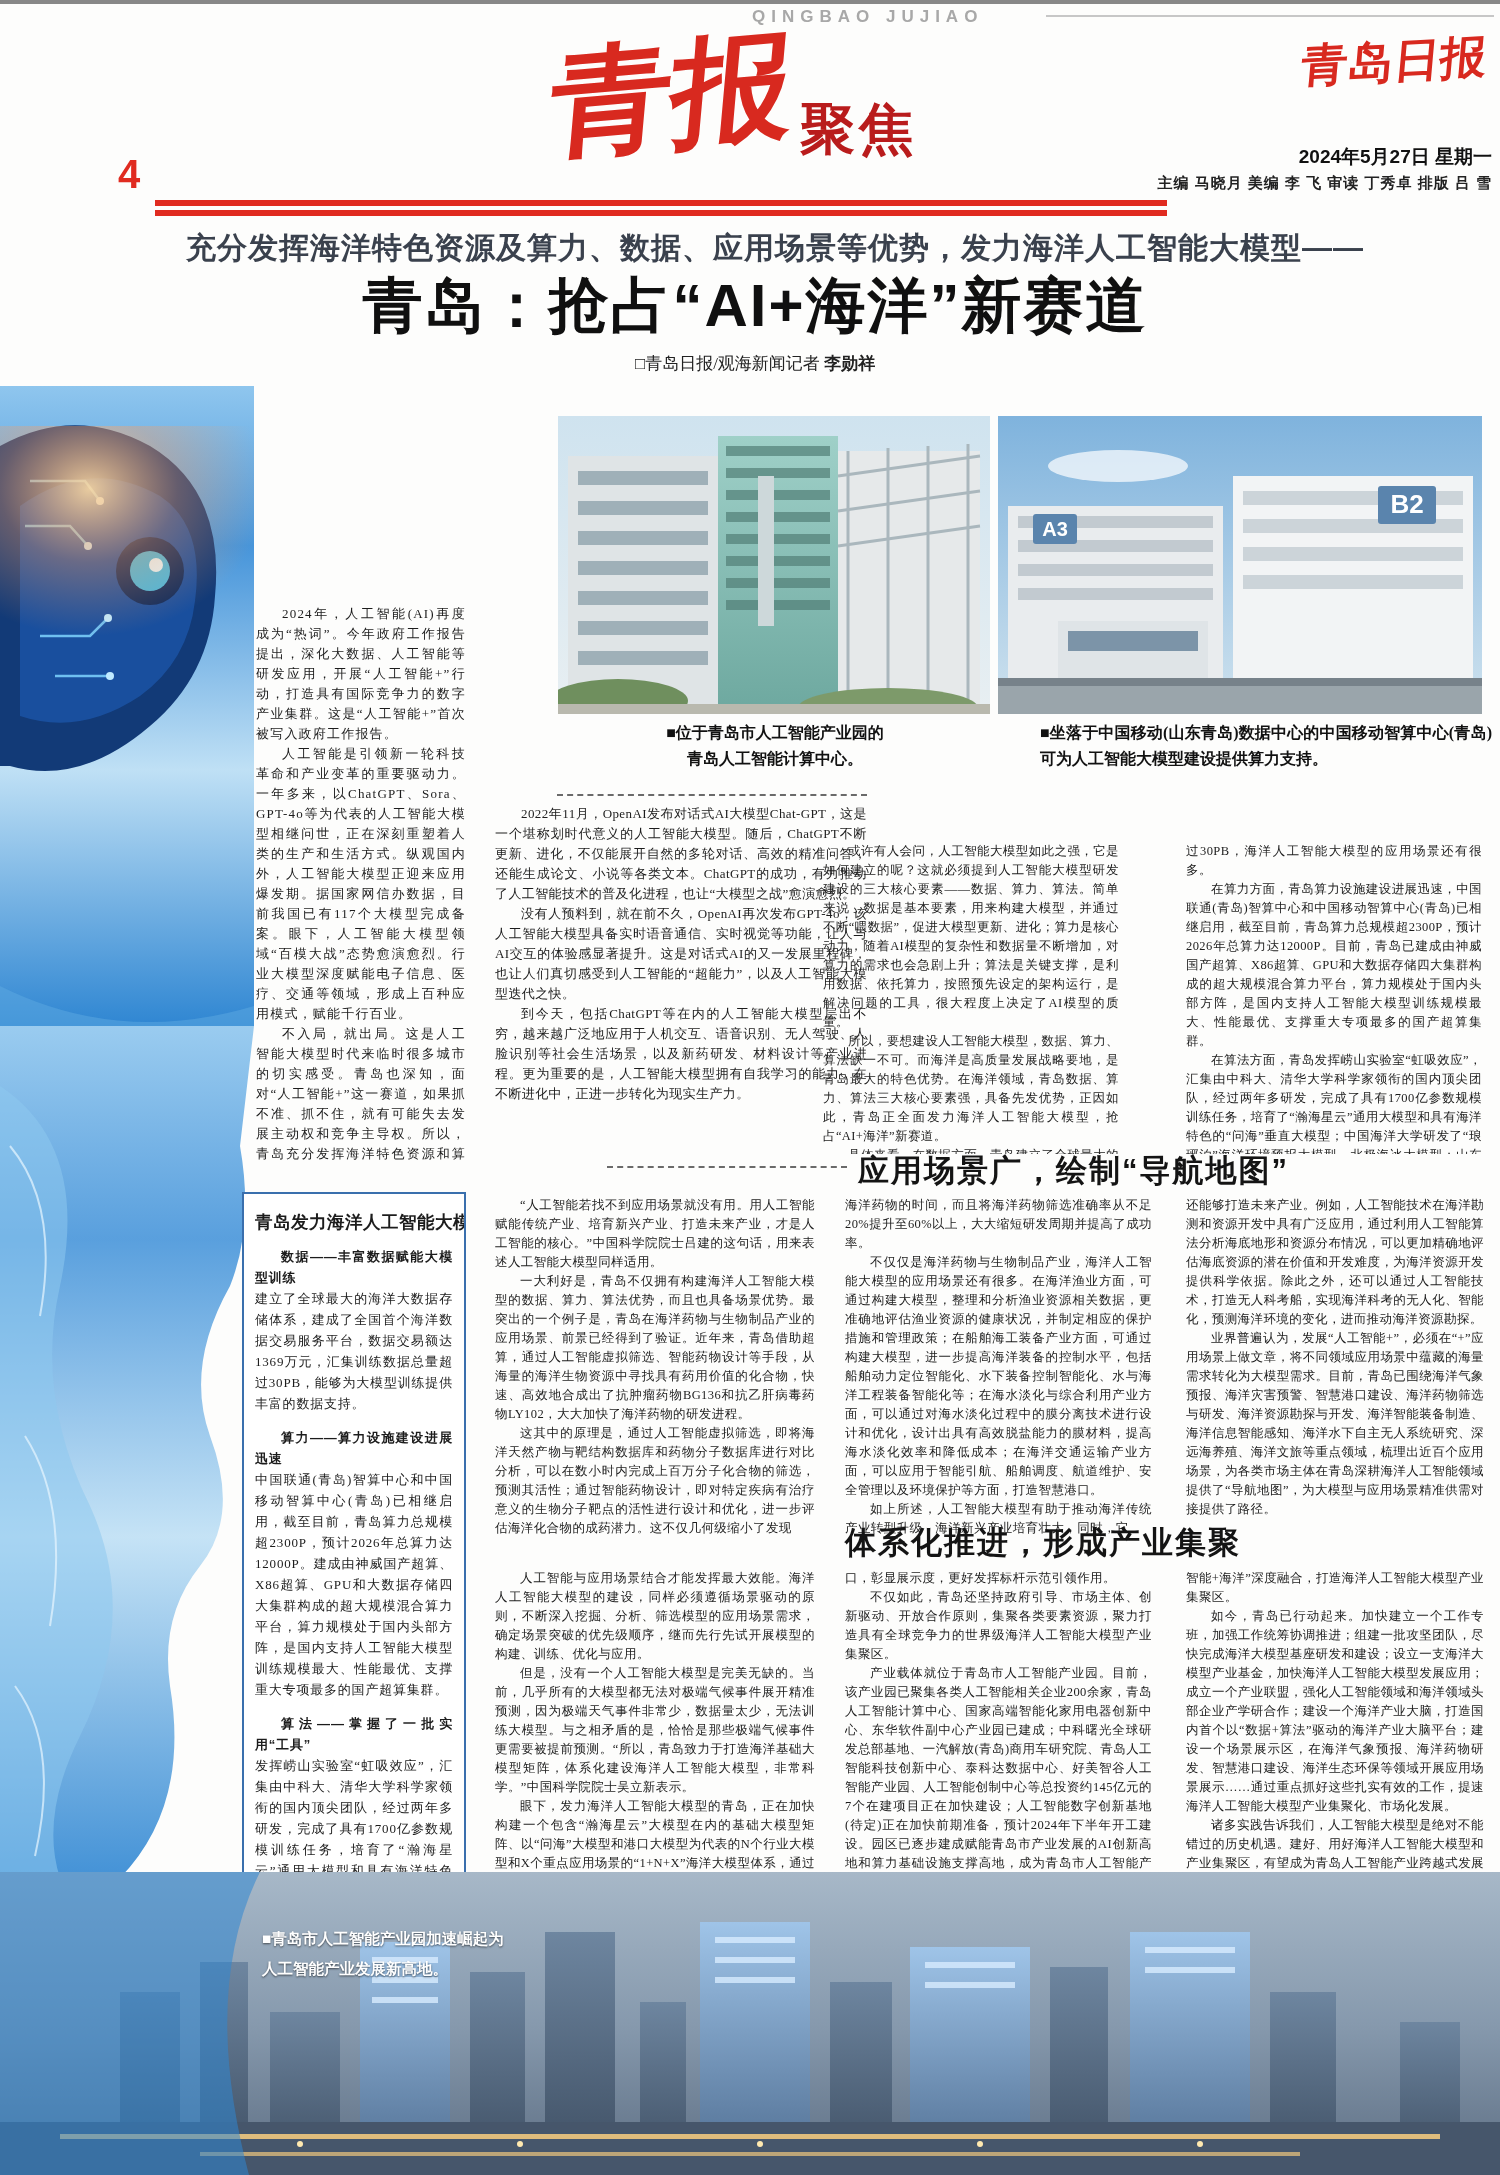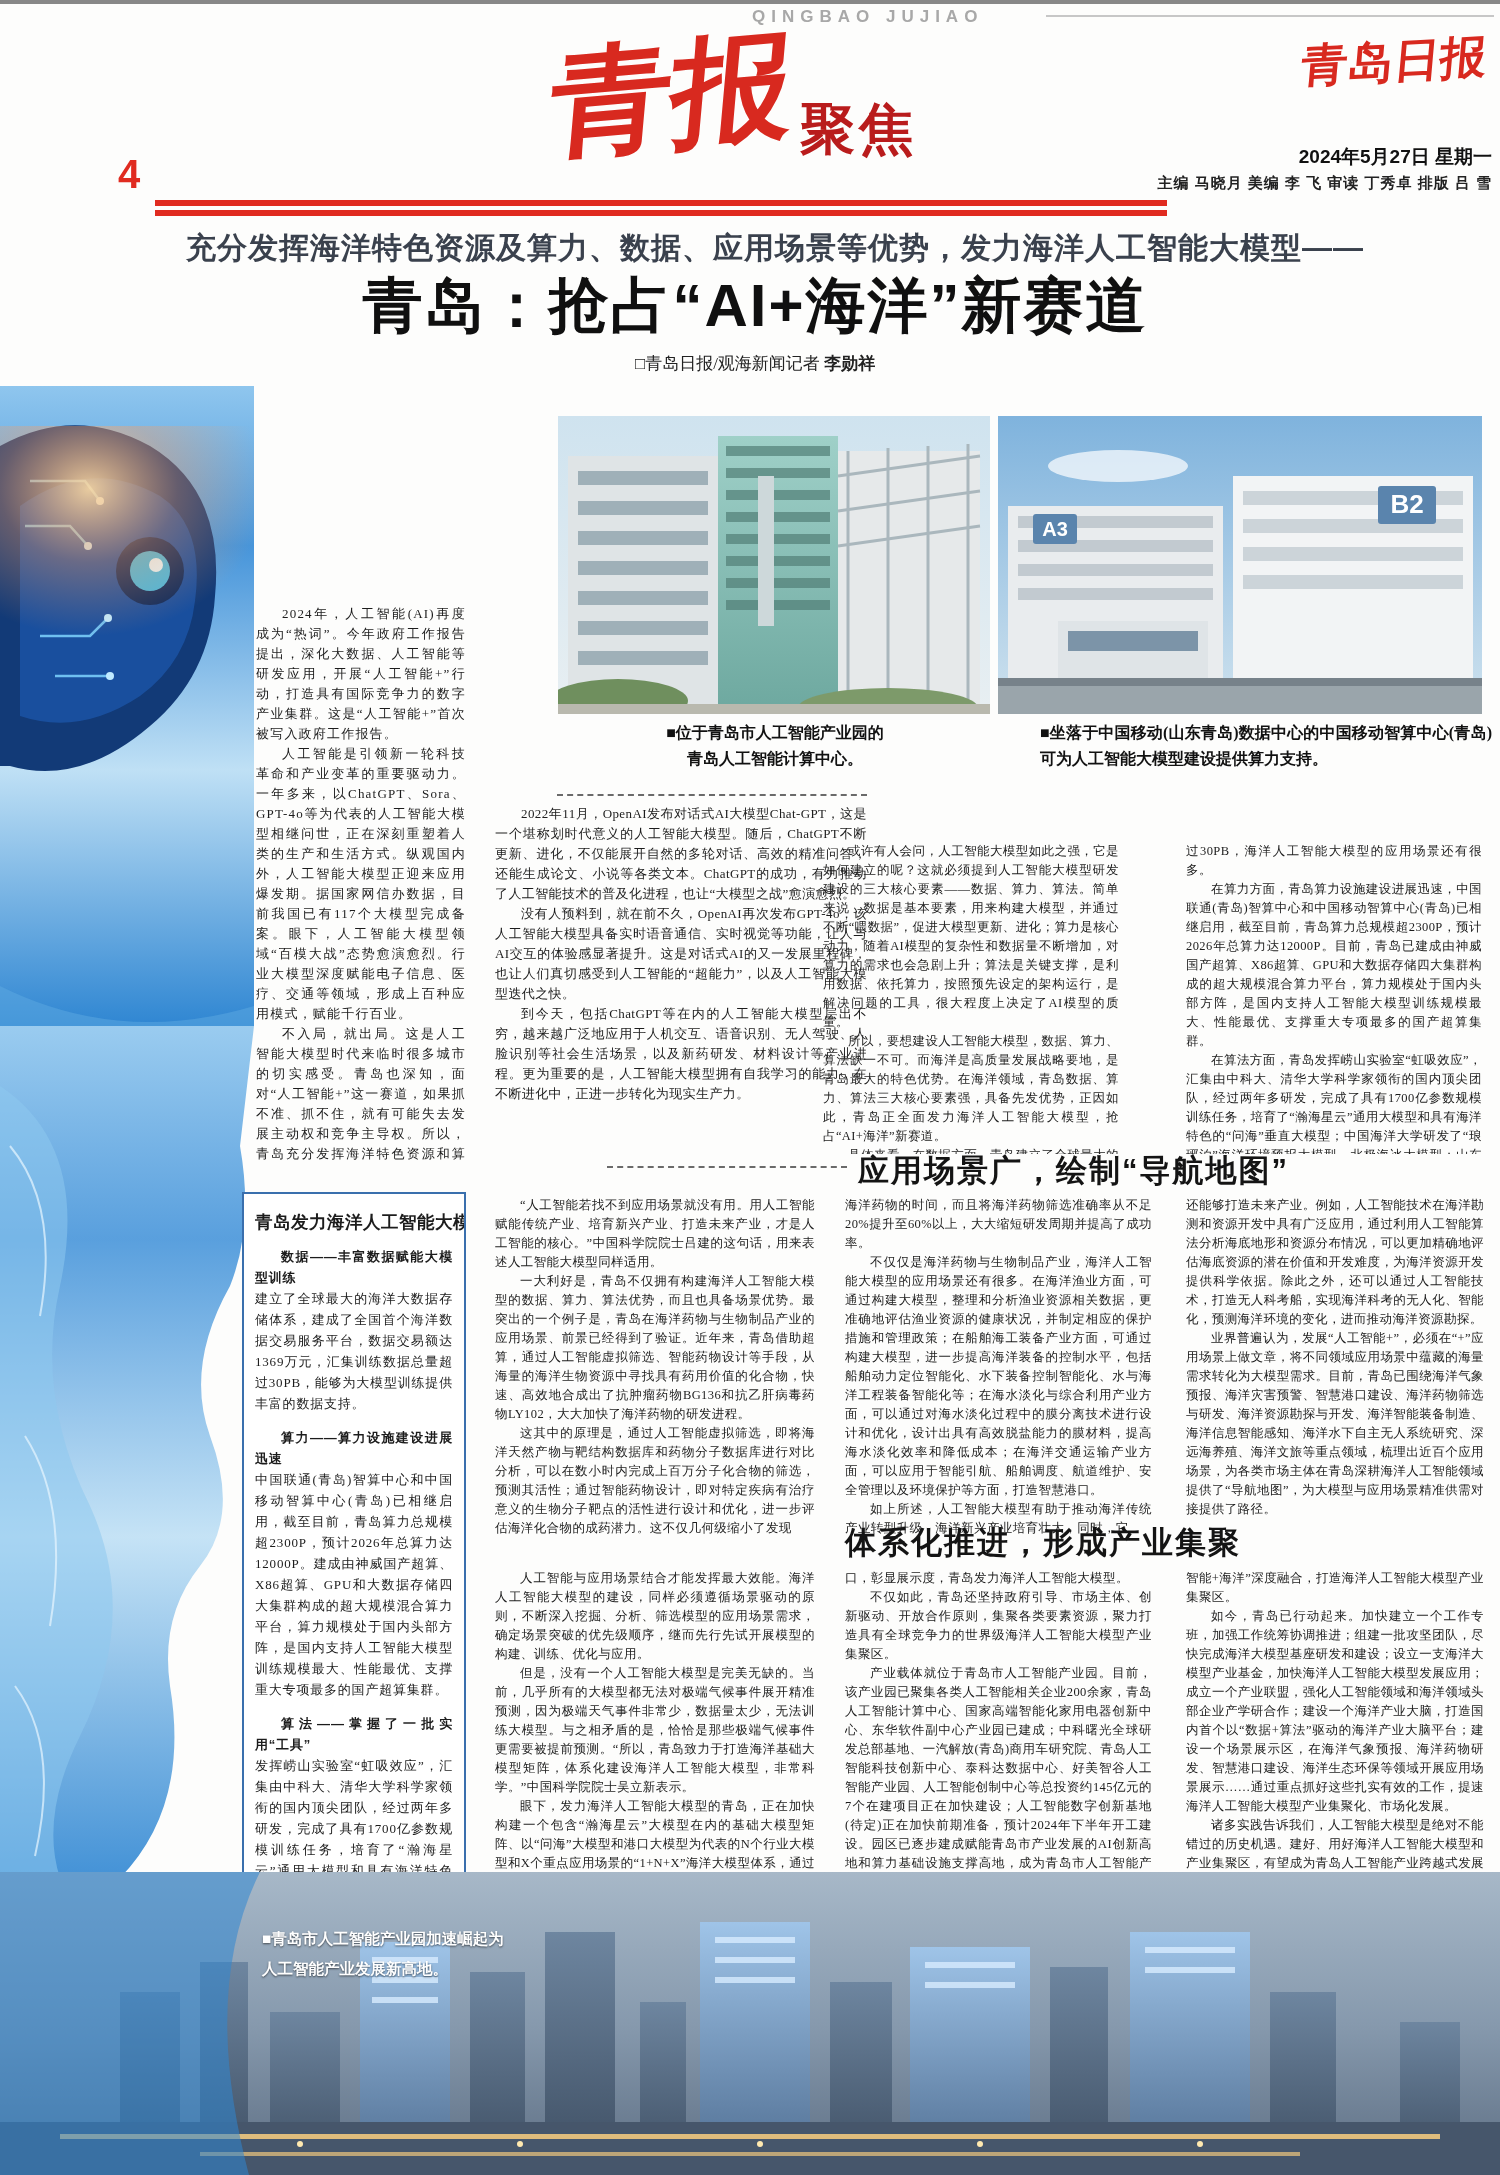--- a/index.html
+++ b/index.html
@@ -264,21 +264,21 @@
     <p>业界普遍认为，发展“人工智能+”，必须在“+”应用场景上做文章，将不同领域应用场景中蕴藏的海量需求转化为大模型需求。目前，青岛已围绕海洋气象预报、海洋灾害预警、智慧港口建设、海洋药物筛选与研发、海洋资源勘探与开发、海洋智能装备制造、海洋信息智能感知、海洋水下自主无人系统研究、深远海养殖、海洋文旅等重点领域，梳理出近百个应用场景，为各类市场主体在青岛深耕海洋人工智能领域提供了“导航地图”，为大模型与应用场景精准供需对接提供了路径。</p>
   </div>
 
   <div class="abs sechead" style="left:845px;top:1518px;">体系化推进，形成产业集聚</div>
   <div class="abs col" style="left:495px;top:1565px;width:320px;height:340px;">
     <p>人工智能与应用场景结合才能发挥最大效能。海洋人工智能大模型的建设，同样必须遵循场景驱动的原则，不断深入挖掘、分析、筛选模型的应用场景需求，确定场景突破的优先级顺序，继而先行先试开展模型的构建、训练、优化与应用。</p>
     <p>但是，没有一个人工智能大模型是完美无缺的。当前，几乎所有的大模型都无法对极端气候事件展开精准预测，因为极端天气事件非常少，数据量太少，无法训练大模型。与之相矛盾的是，恰恰是那些极端气候事件更需要被提前预测。“所以，青岛致力于打造海洋基础大模型矩阵，体系化建设海洋人工智能大模型，非常科学。”中国科学院院士吴立新表示。</p>
     <p>眼下，发力海洋人工智能大模型的青岛，正在加快构建一个包含“瀚海星云”大模型在内的基础大模型矩阵、以“问海”大模型和港口大模型为代表的N个行业大模型和X个重点应用场景的“1+N+X”海洋大模型体系，通过成体系推进，并在关键场景应用，找到突破</p>
   </div>
   <div class="abs col" style="left:845px;top:1565px;width:307px;height:340px;">
-    <p style="text-indent:0;">口，彰显展示度，青岛发力海洋人工智能大模型。</p>
+    <p style="text-indent:0;">口，彰显展示度，更好发挥标杆示范引领作用。</p>
     <p>不仅如此，青岛还坚持政府引导、市场主体、创新驱动、开放合作原则，集聚各类要素资源，聚力打造具有全球竞争力的世界级海洋人工智能大模型产业集聚区。</p>
     <p>产业载体就位于青岛市人工智能产业园。目前，该产业园已聚集各类人工智能相关企业200余家，青岛人工智能计算中心、国家高端智能化家用电器创新中心、东华软件副中心产业园已建成；中科曙光全球研发总部基地、一汽解放(青岛)商用车研究院、青岛人工智能科技创新中心、泰科达数据中心、好美智谷人工智能产业园、人工智能创制中心等总投资约145亿元的7个在建项目正在加快建设；人工智能数字创新基地(待定)正在加快前期准备，预计2024年下半年开工建设。园区已逐步建成赋能青岛市产业发展的AI创新高地和算力基础设施支撑高地，成为青岛市人工智能产业发展的核心区、主阵地。在此基础上，推进“人工</p>
   </div>
   <div class="abs col" style="left:1186px;top:1565px;width:298px;height:340px;">
     <p style="text-indent:0;">智能+海洋”深度融合，打造海洋人工智能大模型产业集聚区。</p>
     <p>如今，青岛已行动起来。加快建立一个工作专班，加强工作统筹协调推进；组建一批攻坚团队，尽快完成海洋大模型基座研发和建设；设立一支海洋大模型产业基金，加快海洋人工智能大模型发展应用；成立一个产业联盟，强化人工智能领域和海洋领域头部企业产学研合作；建设一个海洋产业大脑，打造国内首个以“数据+算法”驱动的海洋产业大脑平台；建设一个场景展示区，在海洋气象预报、海洋药物研发、智慧港口建设、海洋生态环保等领域开展应用场景展示……通过重点抓好这些扎实有效的工作，提速海洋人工智能大模型产业集聚化、市场化发展。</p>
     <p>诸多实践告诉我们，人工智能大模型是绝对不能错过的历史机遇。建好、用好海洋人工智能大模型和产业集聚区，有望成为青岛人工智能产业跨越式发展的突破口。</p>
   </div>
 
   <div class="abs photo" style="left:0;top:1868px;width:1500px;height:307px;">

